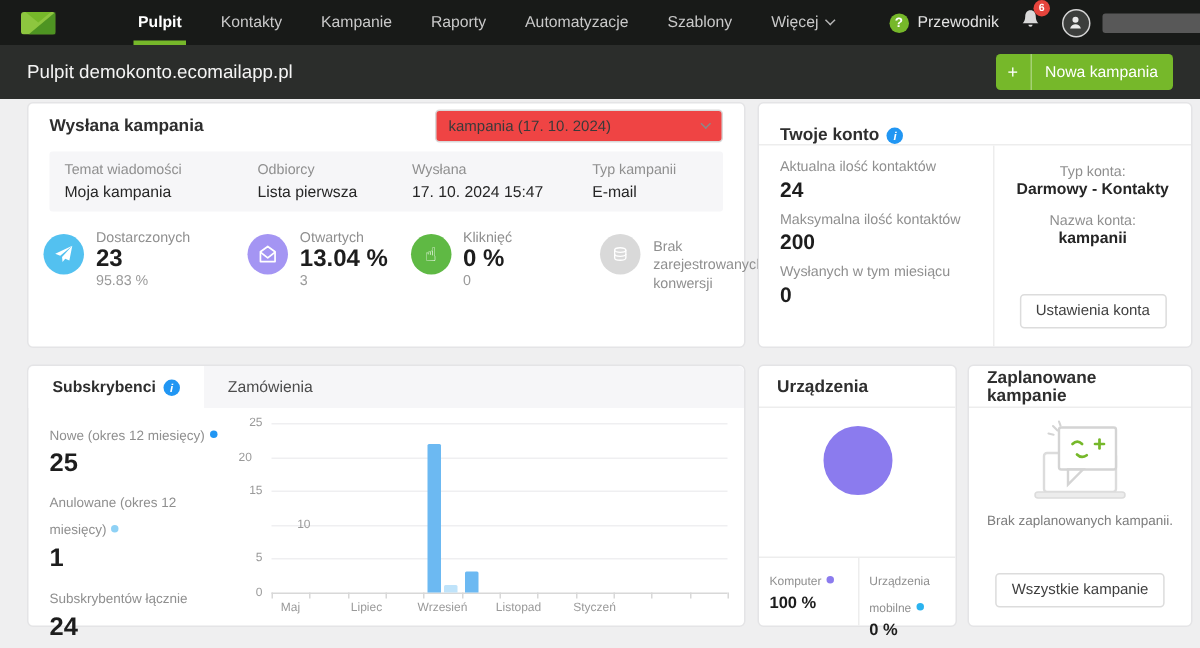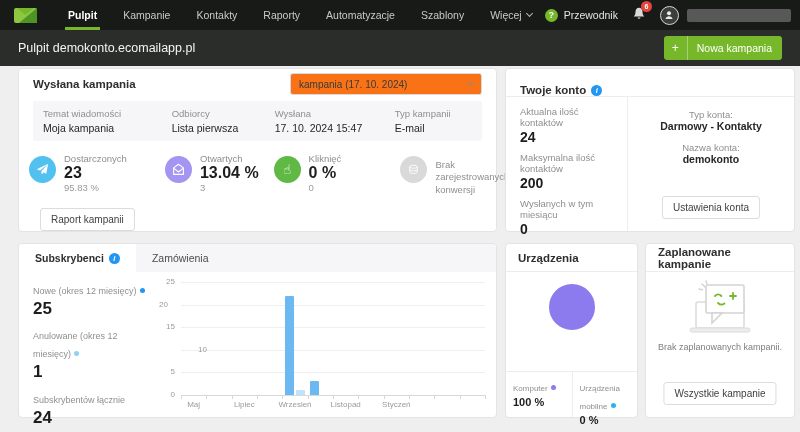--- a/index.html
+++ b/index.html
@@ -2,21 +2,21 @@
 <html><head>
 <meta charset="utf-8">
 <style>
   * { margin:0; padding:0; box-sizing:border-box; }
   html,body { width:800px; height:432px; overflow:hidden; }
   body { font-family:"Liberation Sans","DejaVu Sans",sans-serif; background:#efeff0; }
   .screen { position:relative; width:800px; height:432px; }
 
   
   .topbar { position:absolute; left:0; top:0; width:800px; height:30px; background:#181a18;
-            display:flex; align-items:center; padding:0 14px; }
+            display:flex; align-items:center; padding:0 14px;gap:24px; }
   .logo { width:23px; height:15px; margin-right:18px; flex:none; }
   .nav-items { display:flex; height:30px; align-items:stretch; }
   .nav-item { display:flex; align-items:center; padding:0 13px; font-size:10.5px; color:#c9c9c9;
               cursor:pointer; position:relative; white-space:nowrap; }
   .nav-item.active { color:#fff; font-weight:bold; }
   .nav-item.active::after { content:""; position:absolute; left:10px; right:10px; bottom:0;
               height:3px; background:#76b82a; }
   .chev { display:inline-block; width:5px; height:5px; border-right:1.4px solid #b5b5b5;
           border-bottom:1.4px solid #b5b5b5; transform:rotate(45deg); margin-left:5px; margin-top:-3px; }
   .topbar-right { margin-left:auto; display:flex; align-items:center; gap:14px; }
@@ -46,21 +46,21 @@
   .card { position:absolute; background:#fff; border:1px solid #e4e4e6; border-radius:4px; }
   .card-title { font-size:11.5px; font-weight:bold; color:#2e2e2e; }
   .info-dot { display:inline-flex; width:11px; height:11px; border-radius:50%; background:#2196f3;
               color:#fff; font-size:7.5px; font-style:italic; font-weight:bold; align-items:center;
               justify-content:center; margin-left:5px; vertical-align:1px; }
 
   
   #card-sent { left:18px; top:68px; width:479px; height:164px; }
   .sent-header { height:30px; display:flex; align-items:center; padding:0 14px; }
   .select-box { margin-left:auto; width:192px; height:22px; border:1px solid #d9d9d9; border-radius:3px;
-                background:#f97316; display:flex; align-items:center; padding:0 8px; font-size:10px;
+                background:#ef4444; display:flex; align-items:center; padding:0 8px; font-size:10px;
                 color:#3a3a3a; cursor:pointer; }
   .select-box .chev { border-color:#8a8a8a; margin-left:auto; }
   .details-row { margin:2px 14px 0; background:#f6f6f8; border-radius:2px; padding:7px 10px;
                  display:flex; }
   .d-label { font-size:9.5px; color:#8f8f8f; margin-bottom:3px; }
   .d-value { font-size:10.5px; color:#262626; }
   .col1{width:30%;} .col2{width:24%;} .col3{width:28%;} .col4{width:18%;}
   .stats-row { display:flex; padding:12px 14px 0 10px; }
   .stat { display:flex; gap:8px; align-items:flex-start; }
   .stat-circle { width:27px; height:27px; border-radius:50%; flex:none; display:flex;
@@ -72,21 +72,21 @@
   .hand-glyph { color:#fff; font-size:13px; line-height:1; }
   .btn-light { background:#fff; border:1px solid #dcdcdc; border-radius:3px; font-size:10px;
                color:#3f3f3f; padding:5px 10px; cursor:pointer; font-family:inherit; }
   #report-btn { margin:12px 0 0 21px; }
 
   
   #card-account { left:505px; top:68px; width:290px; height:164px; }
   .acct-header { height:28px; display:flex; align-items:flex-end; padding:0 14px;
                  border-bottom:1px solid #ededed; }
   .acct-body { display:flex; height:134px; }
-  .acct-left { width:122px; padding:9px 14px; border-right:1px solid #ededed; }
+  .acct-left { width:157px; padding:9px 14px; border-right:1px solid #ededed; }
   .a-label { font-size:9.5px; color:#8f8f8f; }
   .a-value { font-size:14px; font-weight:bold; color:#1d1d1d; margin:1px 0 7px; }
   .acct-right { flex:1; text-align:center; padding-top:12px; position:relative; }
   .t-label { font-size:9.5px; color:#8f8f8f; }
   .t-value { font-size:10.5px; font-weight:bold; color:#262626; margin-bottom:10px; }
   #settings-btn { position:absolute; left:50%; transform:translateX(-50%); bottom:12px; white-space:nowrap; }
 
   
   #card-subs { left:18px; top:243px; width:479px; height:175px; }
   .tabstrip { height:28px; background:#f6f6f8; display:flex; border-radius:4px 4px 0 0; overflow:hidden; }
@@ -130,24 +130,24 @@
     <svg class="logo" viewBox="0 0 23 15">
       <rect width="23" height="15" rx="2" fill="#8dc63f"></rect>
       <polygon points="23,0 23,15 5,15" fill="#4e9422"></polygon>
       <polygon points="3,0 20,0 11.5,7" fill="#76b82a"></polygon>
     </svg>
     <div class="nav-items">
       <div class="nav-item active">
           <span>Pulpit</span>
         </div>
       <div class="nav-item">
+          <span>Kontakty</span>
+        </div>
+      <div class="nav-item">
           <span>Kampanie</span>
-        </div>
-      <div class="nav-item">
-          <span>Kontakty</span>
         </div>
       <div class="nav-item">
           <span>Raporty</span>
         </div>
       <div class="nav-item">
           <span>Automatyzacje</span>
         </div>
       <div class="nav-item">
           <span>Szablony</span>
         </div>
@@ -256,42 +256,41 @@
         <span class="stat-circle" style="background: rgb(217, 217, 217);">
           <svg width="13" height="13" viewBox="0 0 16 16">
               <ellipse cx="8" cy="4.6" rx="4.6" ry="1.9" fill="none" stroke="#fff" stroke-width="1.1"></ellipse>
               <path d="M3.4 4.6v3.2c0 1 2.1 1.9 4.6 1.9s4.6-.9 4.6-1.9V4.6" fill="none" stroke="#fff" stroke-width="1.1"></path>
               <path d="M3.4 7.8V11c0 1 2.1 1.9 4.6 1.9s4.6-.9 4.6-1.9V7.8" fill="none" stroke="#fff" stroke-width="1.1"></path>
             </svg>
         </span>
         <span class="s-label-only">Brak zarejestrowanych konwersji</span>
       </div>
     </div>
-    <button class="btn-light" id="report-btn">Raport kampanii</button>
   </div>
 
   <div class="card" id="card-account">
     <div class="acct-header">
       <span class="card-title">Twoje konto</span>
       <span class="info-dot">i</span>
     </div>
     <div class="acct-body">
       <div class="acct-left">
         <div class="a-label">Aktualna ilość kontaktów</div>
         <div class="a-value">24</div>
         <div class="a-label">Maksymalna ilość kontaktów</div>
         <div class="a-value">200</div>
         <div class="a-label">Wysłanych w tym miesiącu</div>
         <div class="a-value">0</div>
       </div>
       <div class="acct-right">
         <div class="t-label">Typ konta:</div>
         <div class="t-value">Darmowy - Kontakty</div>
         <div class="t-label">Nazwa konta:</div>
-        <div class="t-value">demokonto</div>
+        <div class="t-value">kampanii</div>
         <button class="btn-light" id="settings-btn">Ustawienia konta</button>
       </div>
     </div>
   </div>
 
   <div class="card" id="card-subs">
     <div class="tabstrip">
       <div class="tab active">
         <span>Subskrybenci</span>
         <span class="info-dot">i</span>

